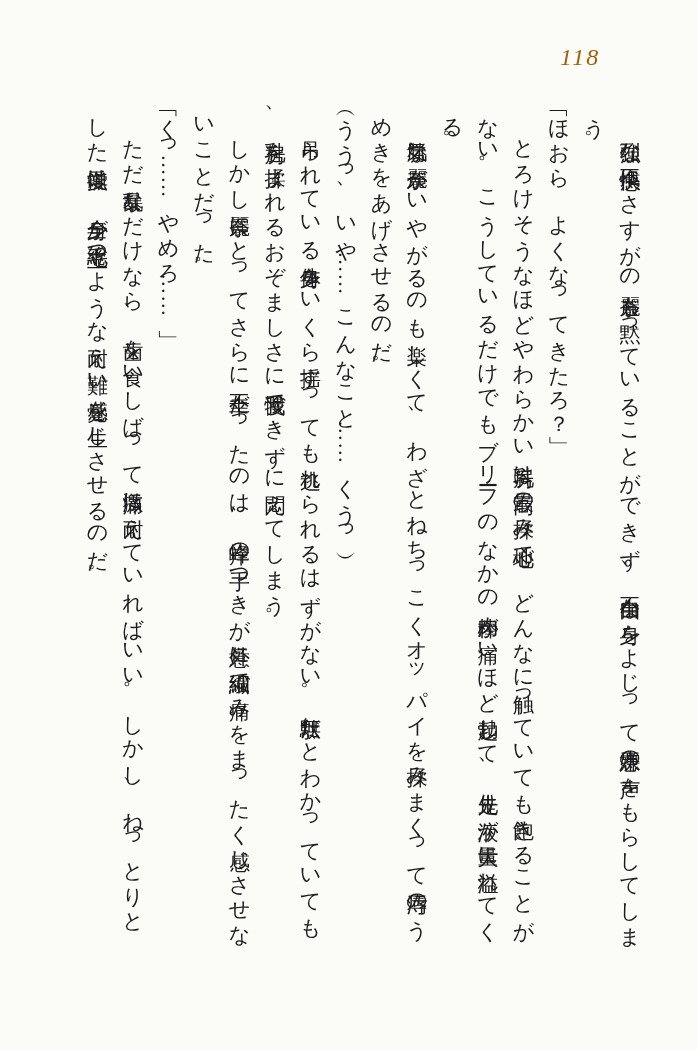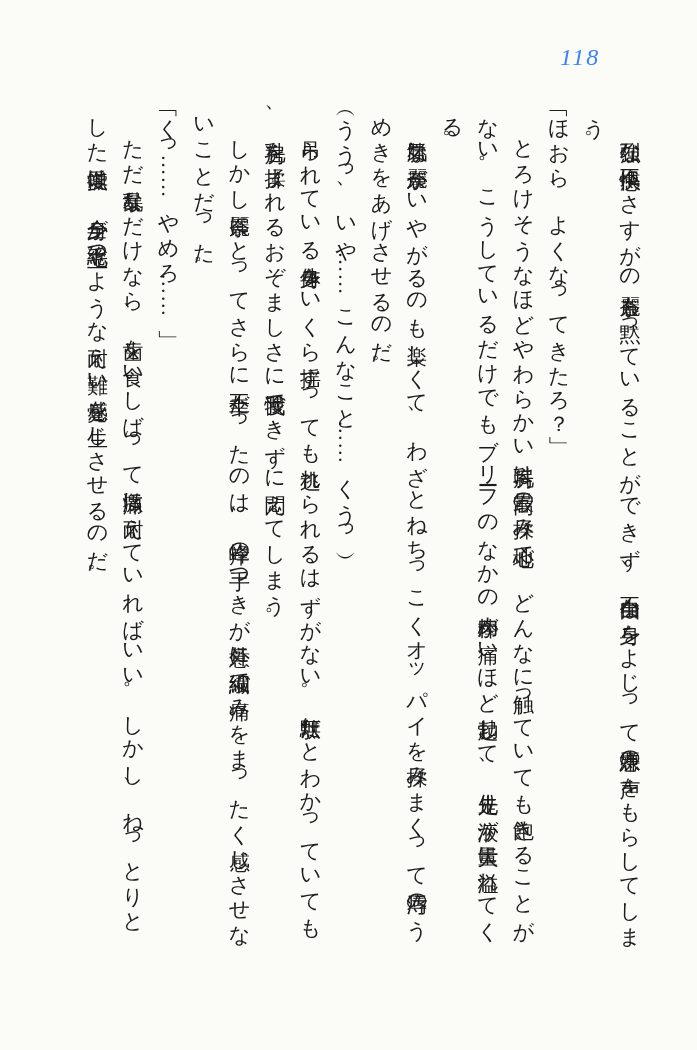--- a/index.html
+++ b/index.html
@@ -18,21 +18,21 @@
     position: absolute;
     inset: 0;
     background: #fbfbf8;
   }
   .page-number {
     position: absolute;
     top: 44px;
     left: 560px;
     font-size: 24px;
     font-style: italic;
-    color: #3b82f6;
+    color: #a16207;
     letter-spacing: 2px;
   }
   .text-block {
     position: absolute;
     top: 103px;
     right: 50px;
     height: 840px;
     writing-mode: vertical-rl;
     -webkit-writing-mode: vertical-rl;
     text-orientation: mixed;

